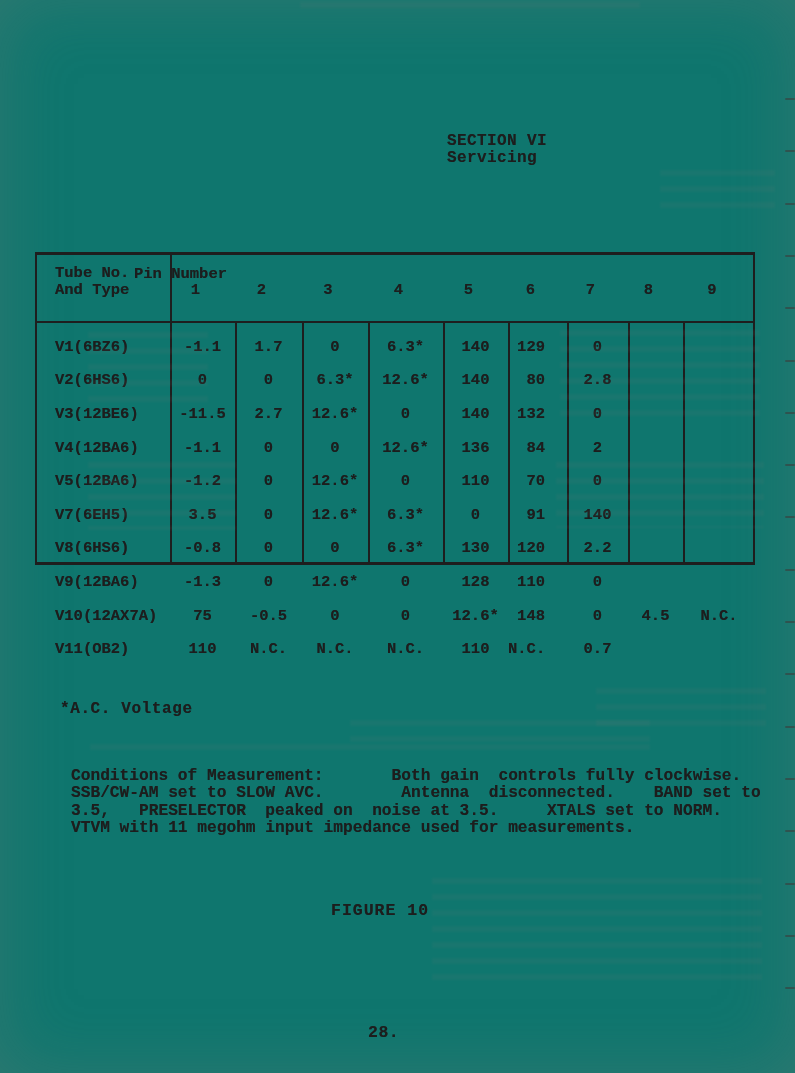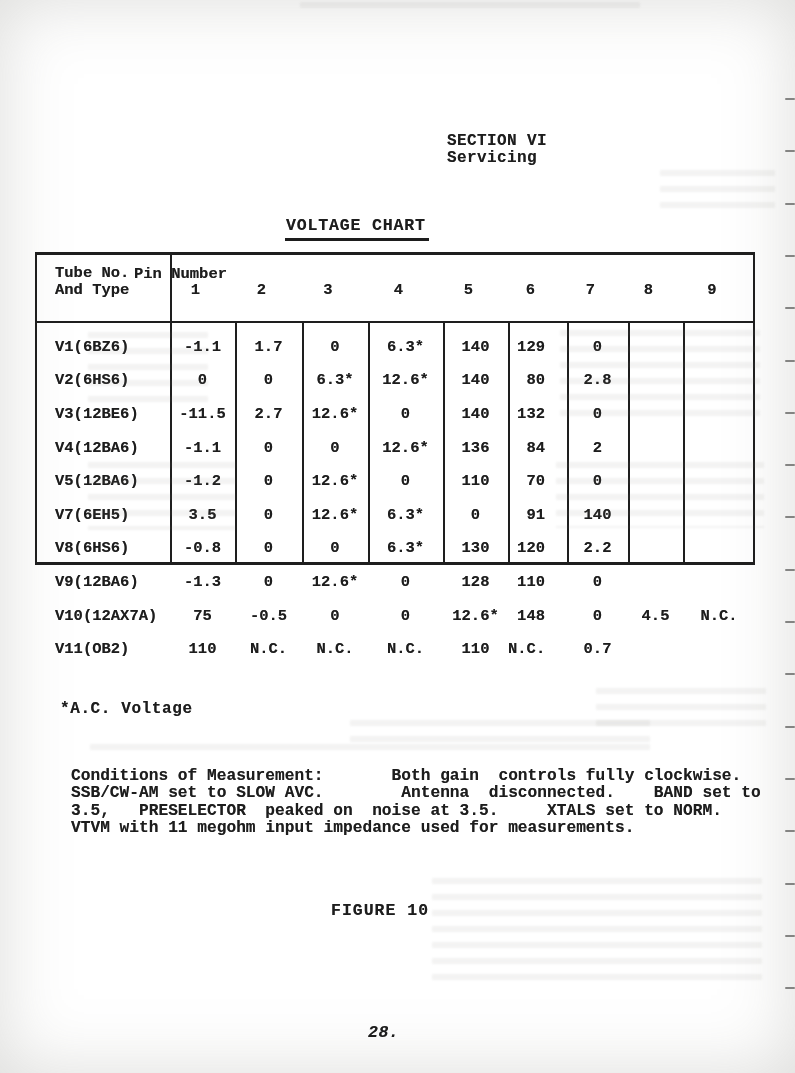--- a/index.html
+++ b/index.html
@@ -44,40 +44,39 @@
 
   .vline { position:absolute; width:2px; background:#1e1e1e; top:66px; bottom:0; }
   .vline.full { top:0; }
 
   .footnote { position:absolute; left:60px; top:700px; font-size:16px; letter-spacing:0.6px; }
 
   .conditions { position:absolute; left:71px; top:768px; font-size:16.2px; line-height:17.3px; }
   .cond-line { white-space:pre; }
 
   .figure-caption { position:absolute; left:331px; top:901px; font-size:16.5px; letter-spacing:1px; }
-  .page-number  { position:absolute; left:368px; top:1023px; font-size:16.5px; letter-spacing:0.5px;font-style:italic; }
+  .page-number  { position:absolute; left:368px; top:1023px; font-size:16.5px; letter-spacing:0.5px; }
 
   .edge-mark { position:absolute; right:0; width:10px; height:2px; background:rgba(60,60,58,0.6); border-radius:1px; }
 
   .smudge {
     position:absolute; pointer-events:none; filter:blur(1.3px); opacity:0.55;
     background:repeating-linear-gradient(180deg, rgba(128,126,120,0.17) 0px, rgba(128,126,120,0.17) 6px, rgba(0,0,0,0) 6px, rgba(0,0,0,0) 16px);
   }
 </style>
 </head>
 <body>
 
-<div class="page" style="background: #ffffff; color: rgb(29, 29, 29);">
+<div class="page" style="background: #0f766e; color: rgb(29, 29, 29);">
 
   <div class="section-head">
     <div>SECTION  VI</div>
     <div>Servicing</div>
   </div>
 
-  <div class="chart-title">VOLTAGE CHART</div>
 
   <div class="vtable">
     <div class="thead">
       <div class="tube-head">
         <div>Tube No.</div>
         <div>And Type</div>
       </div>
       <div class="pin-head-label">Pin Number</div>
       <div class="pin-numbers" id="pin-numbers">
           <div class="pin-num">1</div>

